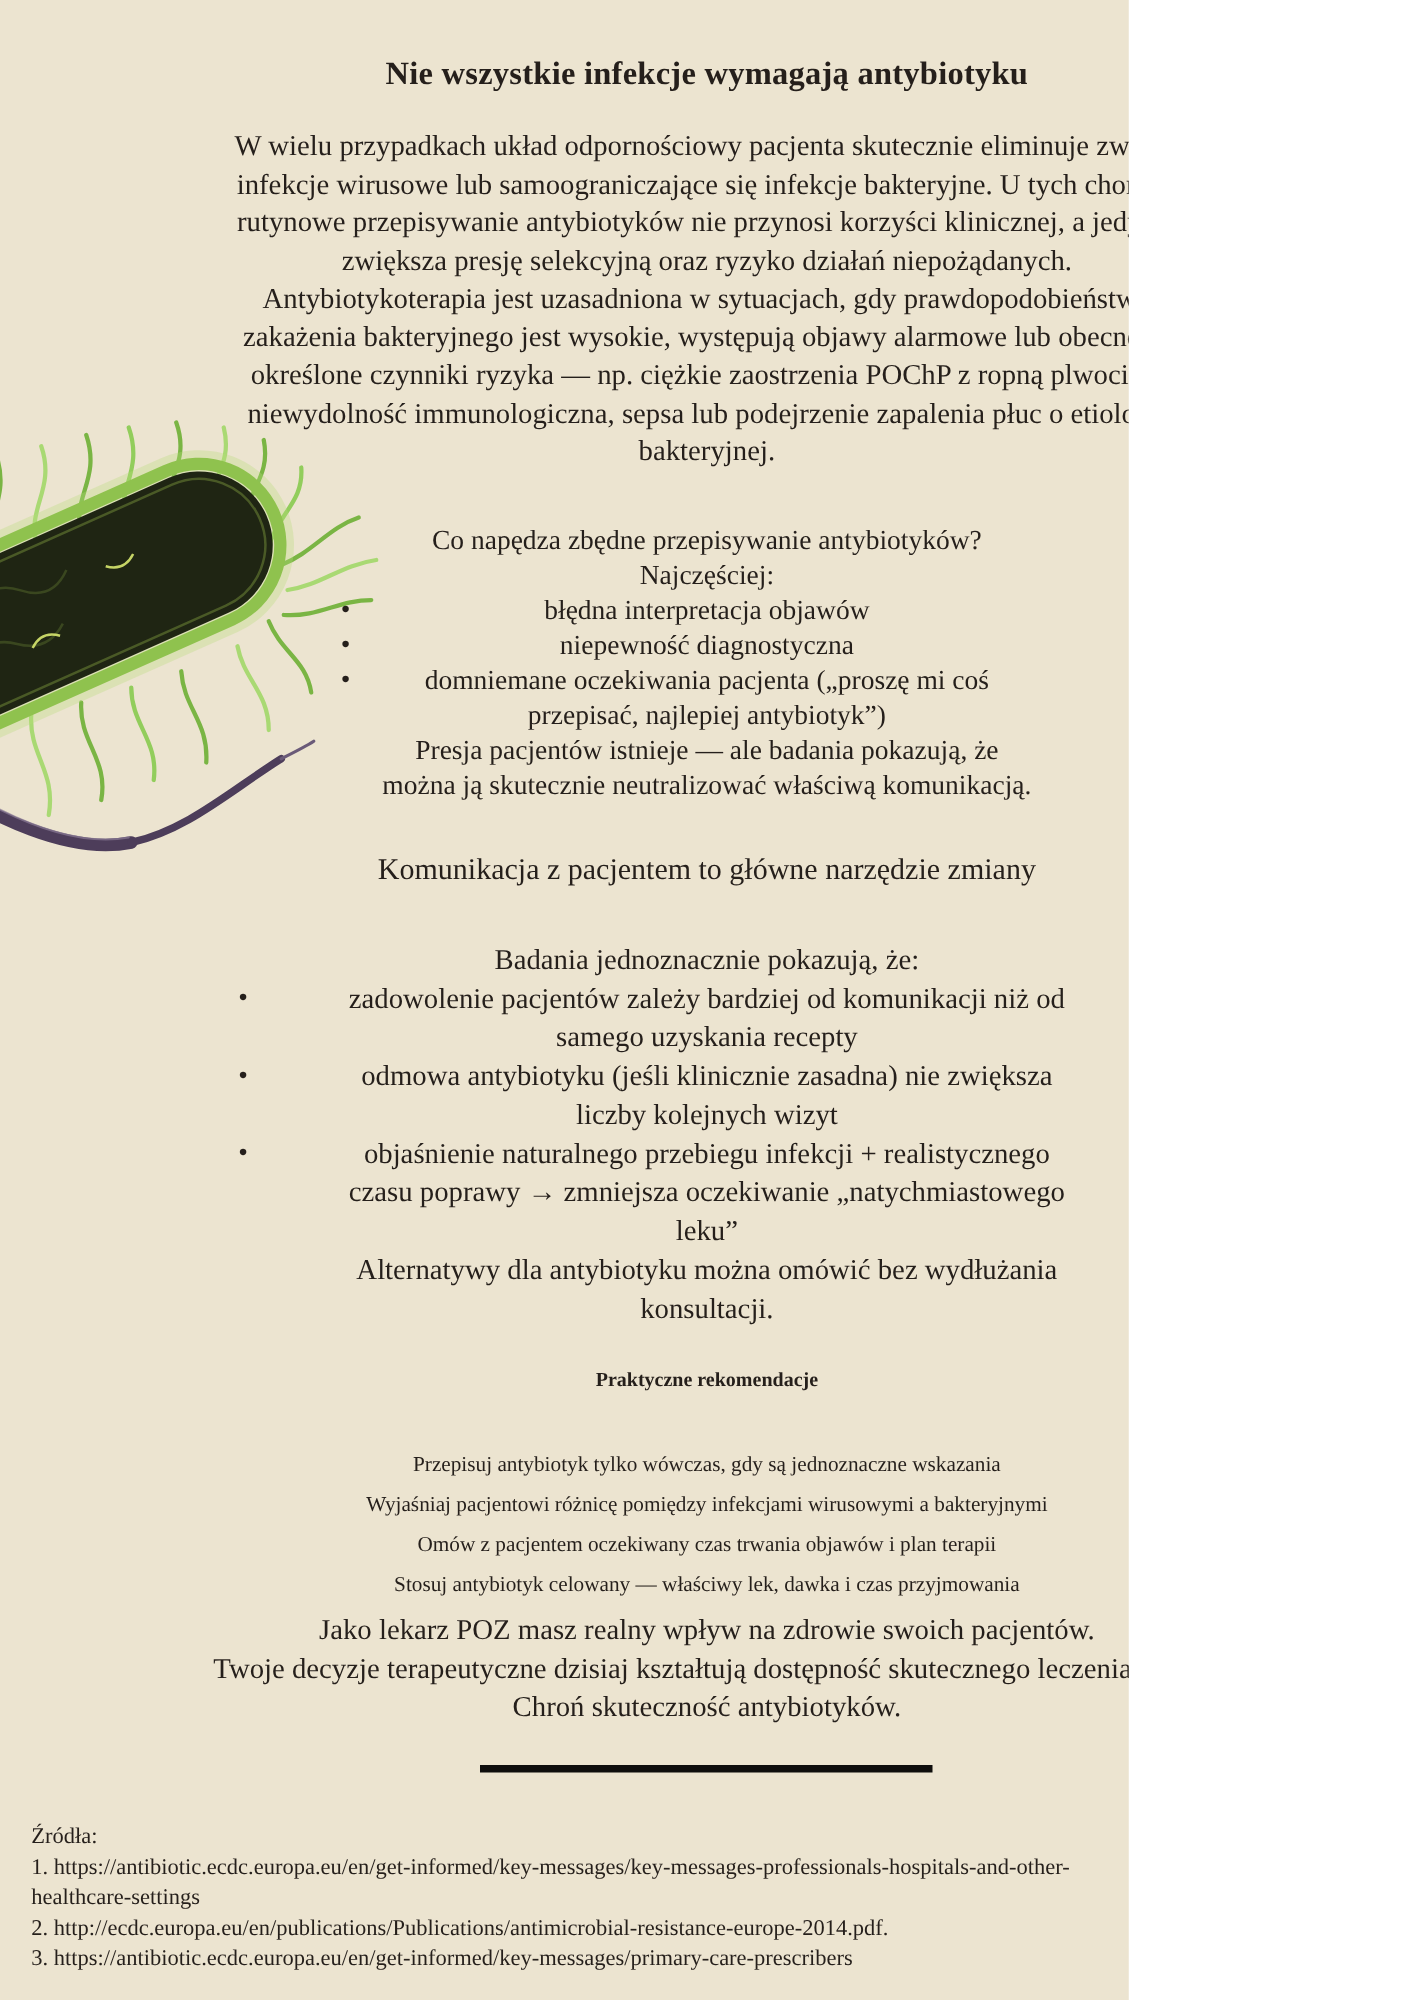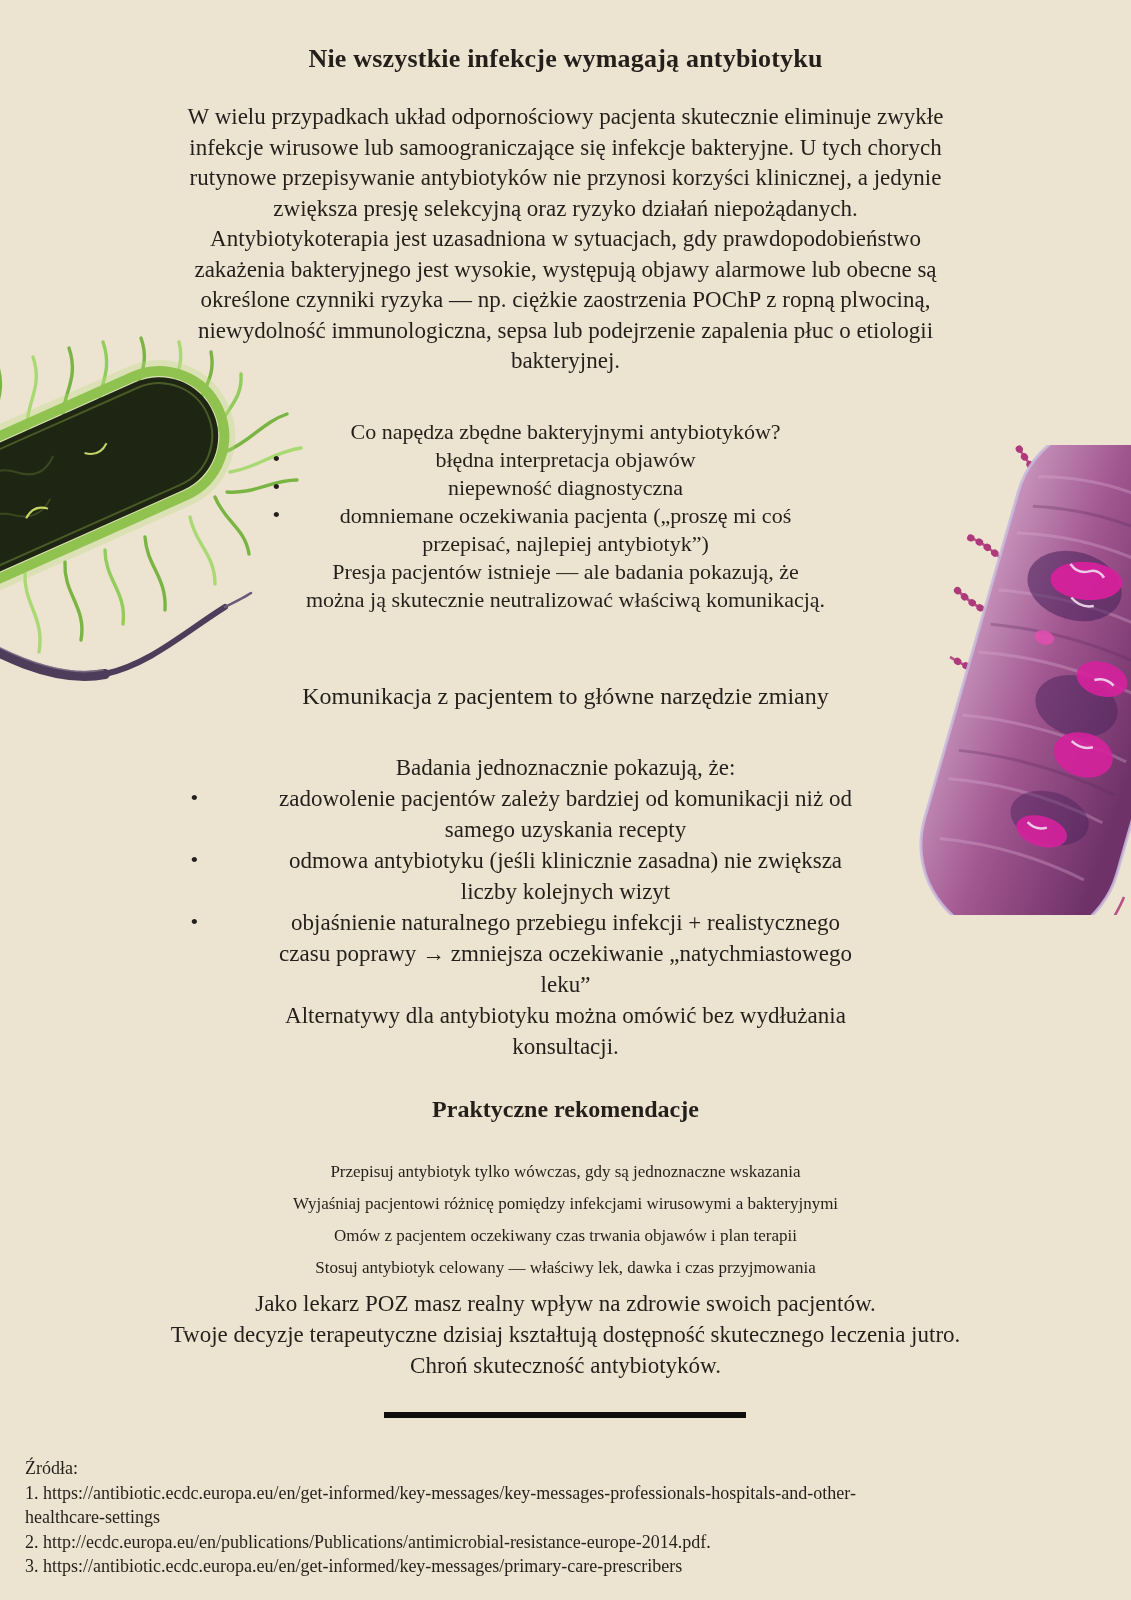--- a/index.html
+++ b/index.html
@@ -1,18 +1,18 @@
 <!DOCTYPE html>
 <html><head>
 <meta charset="utf-8">
 <style>
   html,body { margin:0; padding:0; }
   .page {
     position:relative;
-    width:1131px; height:1600px;
+    width:903px; height:1600px;
     background:#ECE4D0;
     color:#251F1B;
     font-family:"Liberation Serif", "DejaVu Serif", serif;
     overflow:hidden;
   }
   .layer-art { position:absolute; z-index:0; }
   .txt { position:absolute; z-index:2; left:0; width:1131px; text-align:center; }
   .preline { white-space:pre-line; }
 
   .title { top:44px; font-size:26px; font-weight:bold; letter-spacing:.2px; }
@@ -20,21 +20,21 @@
   .intro { top:102px; font-size:23px; line-height:30.5px; }
   .intro p { margin:0; }
 
   .drivers { top:418px; font-size:22px; line-height:28px; }
   .drivers .block { width:640px; margin:0 auto; }
 
   .comm-heading { top:683px; font-size:24px; font-weight:normal; }
   .comm { top:740px; font-size:23px; line-height:31px; }
   .comm .block { width:820px; margin:12px auto; }
 
-  .rec-heading { top:1096px; font-size:24px; font-weight:bold; }
+  .rec-heading { top:1096px; font-size:16px; font-weight:bold; }
   .rec { top:1136px; font-size:17px; line-height:32px;margin-top:20px; }
 
   .closing { top:1288px; font-size:23px; line-height:31px; }
 
   .divider { position:absolute; z-index:2; top:1412px; left:384px; width:362px; height:6px; background:#0f0e0c; }
 
   .sources { position:absolute; z-index:2; top:1456px; left:25px; width:1086px;
              font-size:18px; line-height:24.5px; text-align:left; }
   .sources div { margin:0; }
 
@@ -177,21 +177,22 @@
 zwiększa presję selekcyjną oraz ryzyko działań niepożądanych.</p>
     <p class="preline">Antybiotykoterapia jest uzasadniona w sytuacjach, gdy prawdopodobieństwo
 zakażenia bakteryjnego jest wysokie, występują objawy alarmowe lub obecne są
 określone czynniki ryzyka — np. ciężkie zaostrzenia POChP z ropną plwociną,
 niewydolność immunologiczna, sepsa lub podejrzenie zapalenia płuc o etiologii
 bakteryjnej.</p>
   </div>
 
   <div class="txt drivers">
     <div class="block">
-      <div>Co napędza zbędne bakteryjnymi antybiotyków?</div>
+      <div>Co napędza zbędne przepisywanie antybiotyków?</div>
+      <div>Najczęściej:</div>
       <div>
         <div class="li">
           <span class="bullet">•</span>
           <span class="preline">błędna interpretacja objawów</span>
         </div>
         <div class="li">
           <span class="bullet">•</span>
           <span class="preline">niepewność diagnostyczna</span>
         </div>
         <div class="li">

